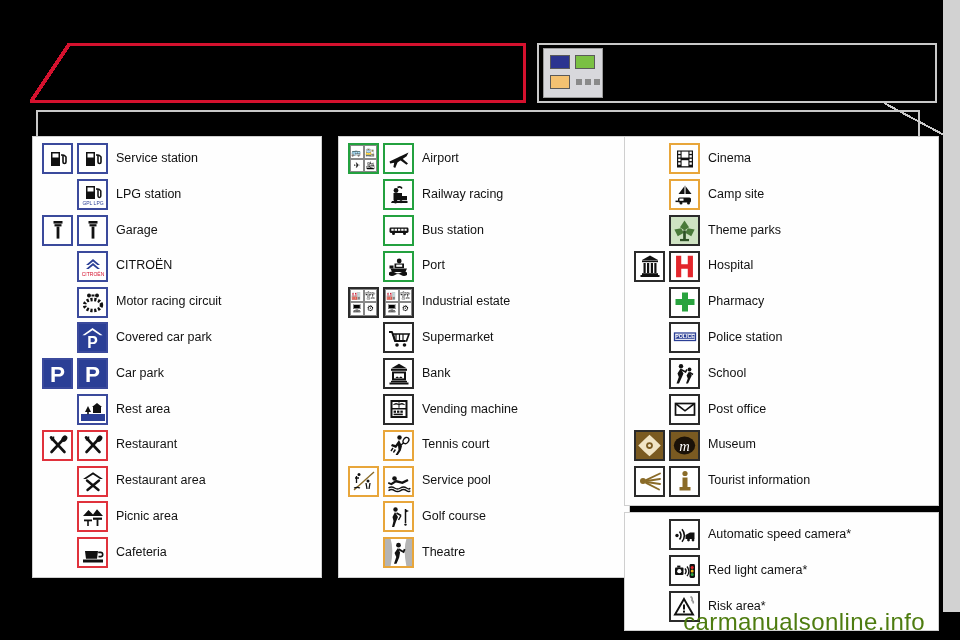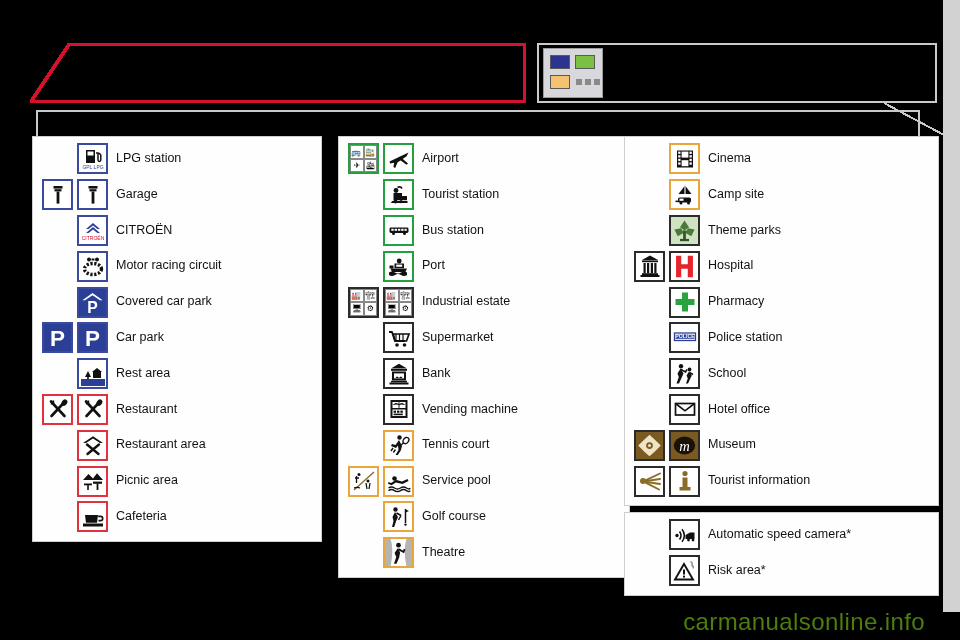--- a/index.html
+++ b/index.html
@@ -140,20 +140,39 @@
     <div class="corner-cut"></div>
   </div>
 
   <div class="cols">
     <div class="col col1">
         <div class="panel">
           <div class="row">
             <div class="icons">
               <div class="ic b-blue">
                 <svg width="24" height="24" viewBox="0 0 24 24">
+                  <rect x="5" y="5" width="9" height="14" fill="#111"></rect>
+                  <rect x="6.5" y="6.5" width="6" height="4" fill="#fff"></rect>
+                  <path d="M15 8h2v7a1.5 1.5 0 0 0 3 0V10l-2-2" stroke="#111" stroke-width="1.6" fill="none"></path>
+                </svg>
+              </div>
+              <div class="ic b-blue">
+                <svg width="24" height="24" viewBox="0 0 24 24">
+                  <rect x="5" y="5" width="9" height="14" fill="#111"></rect>
+                  <rect x="6.5" y="6.5" width="6" height="4" fill="#fff"></rect>
+                  <path d="M15 8h2v7a1.5 1.5 0 0 0 3 0V10l-2-2" stroke="#111" stroke-width="1.6" fill="none"></path>
+                </svg>
+              </div>
+            </div>
+            <div class="lbl">Service station</div>
+          </div>
+          <div class="row">
+            <div class="icons">
+              <div class="ic b-blue">
+                <svg width="24" height="24" viewBox="0 0 24 24">
                   <rect x="5" y="3" width="9" height="13" fill="#111"></rect>
                   <rect x="6.5" y="4.5" width="6" height="4" fill="#fff"></rect>
                   <path d="M15 6h2v7a1.4 1.4 0 0 0 2.8 0V8l-1.8-2" stroke="#111" stroke-width="1.5" fill="none"></path>
                   <text x="12" y="22" font-size="5" text-anchor="middle" fill="#2b3f96" font-family="Liberation Sans">GPL LPG</text>
                 </svg>
               </div>
             </div>
             <div class="lbl">LPG station</div>
           </div>
           <div class="row">
@@ -340,21 +359,21 @@
                   <path d="M5 18 L20.5 18 L20.5 20 L4 20 Z" fill="#111"></path>
                   <path d="M6.5 10 L15 10 L15 17.2 L6.5 17.2 Z" fill="#111"></path>
                   <path d="M15 13 L20 13 L20 17.2 L15 17.2 Z" fill="#111"></path>
                   <circle cx="9" cy="7.5" r="2.4" fill="#111"></circle>
                   <path d="M10.5 4.5 q3 -1.5 4.5 1" stroke="#111" stroke-width="1.6" fill="none"></path>
                   <circle cx="8.5" cy="18.6" r="2" fill="#111"></circle>
                   <circle cx="14" cy="18.6" r="1.6" fill="#111"></circle>
                 </svg>
               </div>
             </div>
-            <div class="lbl">Tourist station</div>
+            <div class="lbl">Railway racing</div>
           </div>
           <div class="row">
             <div class="icons">
               <div class="ic b-green">
                 <svg width="24" height="24" viewBox="0 0 24 24">
                   <rect x="2.5" y="9.5" width="19" height="5.5" rx="1.4" fill="#111"></rect>
                   <g fill="#fff">
                     <rect x="4.3" y="10.8" width="2.4" height="2"></rect>
                     <rect x="7.6" y="10.8" width="2.4" height="2"></rect>
                     <rect x="10.9" y="10.8" width="2.4" height="2"></rect>
@@ -642,21 +661,21 @@
           </div>
           <div class="row">
             <div class="icons">
               <div class="ic b-dark">
                 <svg width="24" height="24" viewBox="0 0 24 24">
                   <rect x="2.5" y="6.5" width="19" height="11.5" fill="#fff" stroke="#111" stroke-width="1.7"></rect>
                   <path d="M2.5 6.5 L12 13.8 L21.5 6.5" fill="none" stroke="#111" stroke-width="1.7"></path>
                 </svg>
               </div>
             </div>
-            <div class="lbl">Hotel office</div>
+            <div class="lbl">Post office</div>
           </div>
           <div class="row">
             <div class="icons">
               <div class="ic b-dark">
                 <svg width="100%" height="100%" preserveAspectRatio="none" viewBox="0 0 24 24">
                   <rect x="0" y="0" width="24" height="24" fill="#7a5a21"></rect>
                   <path d="M12 2.5 L17 7 L22 12 L17 17 L12 21.5 L7 17 L2 12 L7 7 Z" fill="#f0e4c6"></path>
                   <circle cx="12" cy="12" r="3" fill="#7a5a21"></circle>
                   <circle cx="12" cy="12" r="1.4" fill="#f0e4c6"></circle>
                 </svg>
@@ -711,20 +730,40 @@
                   <circle cx="20" cy="17" r="1.4" fill="#111"></circle>
                 </svg>
               </div>
             </div>
             <div class="lbl">Automatic speed camera*</div>
           </div>
           <div class="row">
             <div class="icons">
               <div class="ic b-dark">
                 <svg width="24" height="24" viewBox="0 0 24 24">
+                  <rect x="2" y="8.5" width="8.5" height="7.5" rx="1" fill="#111"></rect>
+                  <rect x="4.2" y="6.6" width="3.2" height="2" fill="#111"></rect>
+                  <circle cx="6.3" cy="12.2" r="2.1" fill="#fff"></circle>
+                  <g fill="none" stroke="#111" stroke-width="1.4">
+                    <path d="M12 9.5 a4.5 4.5 0 0 1 0 5.6"></path>
+                    <path d="M14 7.5 a7.5 7.5 0 0 1 0 9.6"></path>
+                  </g>
+                  <rect x="16.5" y="5" width="5.5" height="14" rx="1.4" fill="#111"></rect>
+                  <circle cx="19.2" cy="8.4" r="1.5" fill="#e3262c"></circle>
+                  <circle cx="19.2" cy="12" r="1.5" fill="#f2b61c"></circle>
+                  <circle cx="19.2" cy="15.6" r="1.5" fill="#29a33f"></circle>
+                </svg>
+              </div>
+            </div>
+            <div class="lbl">Red light camera*</div>
+          </div>
+          <div class="row">
+            <div class="icons">
+              <div class="ic b-dark">
+                <svg width="24" height="24" viewBox="0 0 24 24">
                   <path d="M11 5 L20 20.5 L2 20.5 Z" fill="none" stroke="#111" stroke-width="1.9"></path>
                   <rect x="10" y="10.5" width="2" height="5" fill="#111"></rect>
                   <rect x="10" y="16.6" width="2" height="2" fill="#111"></rect>
                   <path d="M17.5 2.5 q2.5 1.5 1.5 4 q2 1 1 3" fill="none" stroke="#9a9a9a" stroke-width="1.6"></path>
                 </svg>
               </div>
             </div>
             <div class="lbl">Risk area*</div>
           </div>
         </div>

